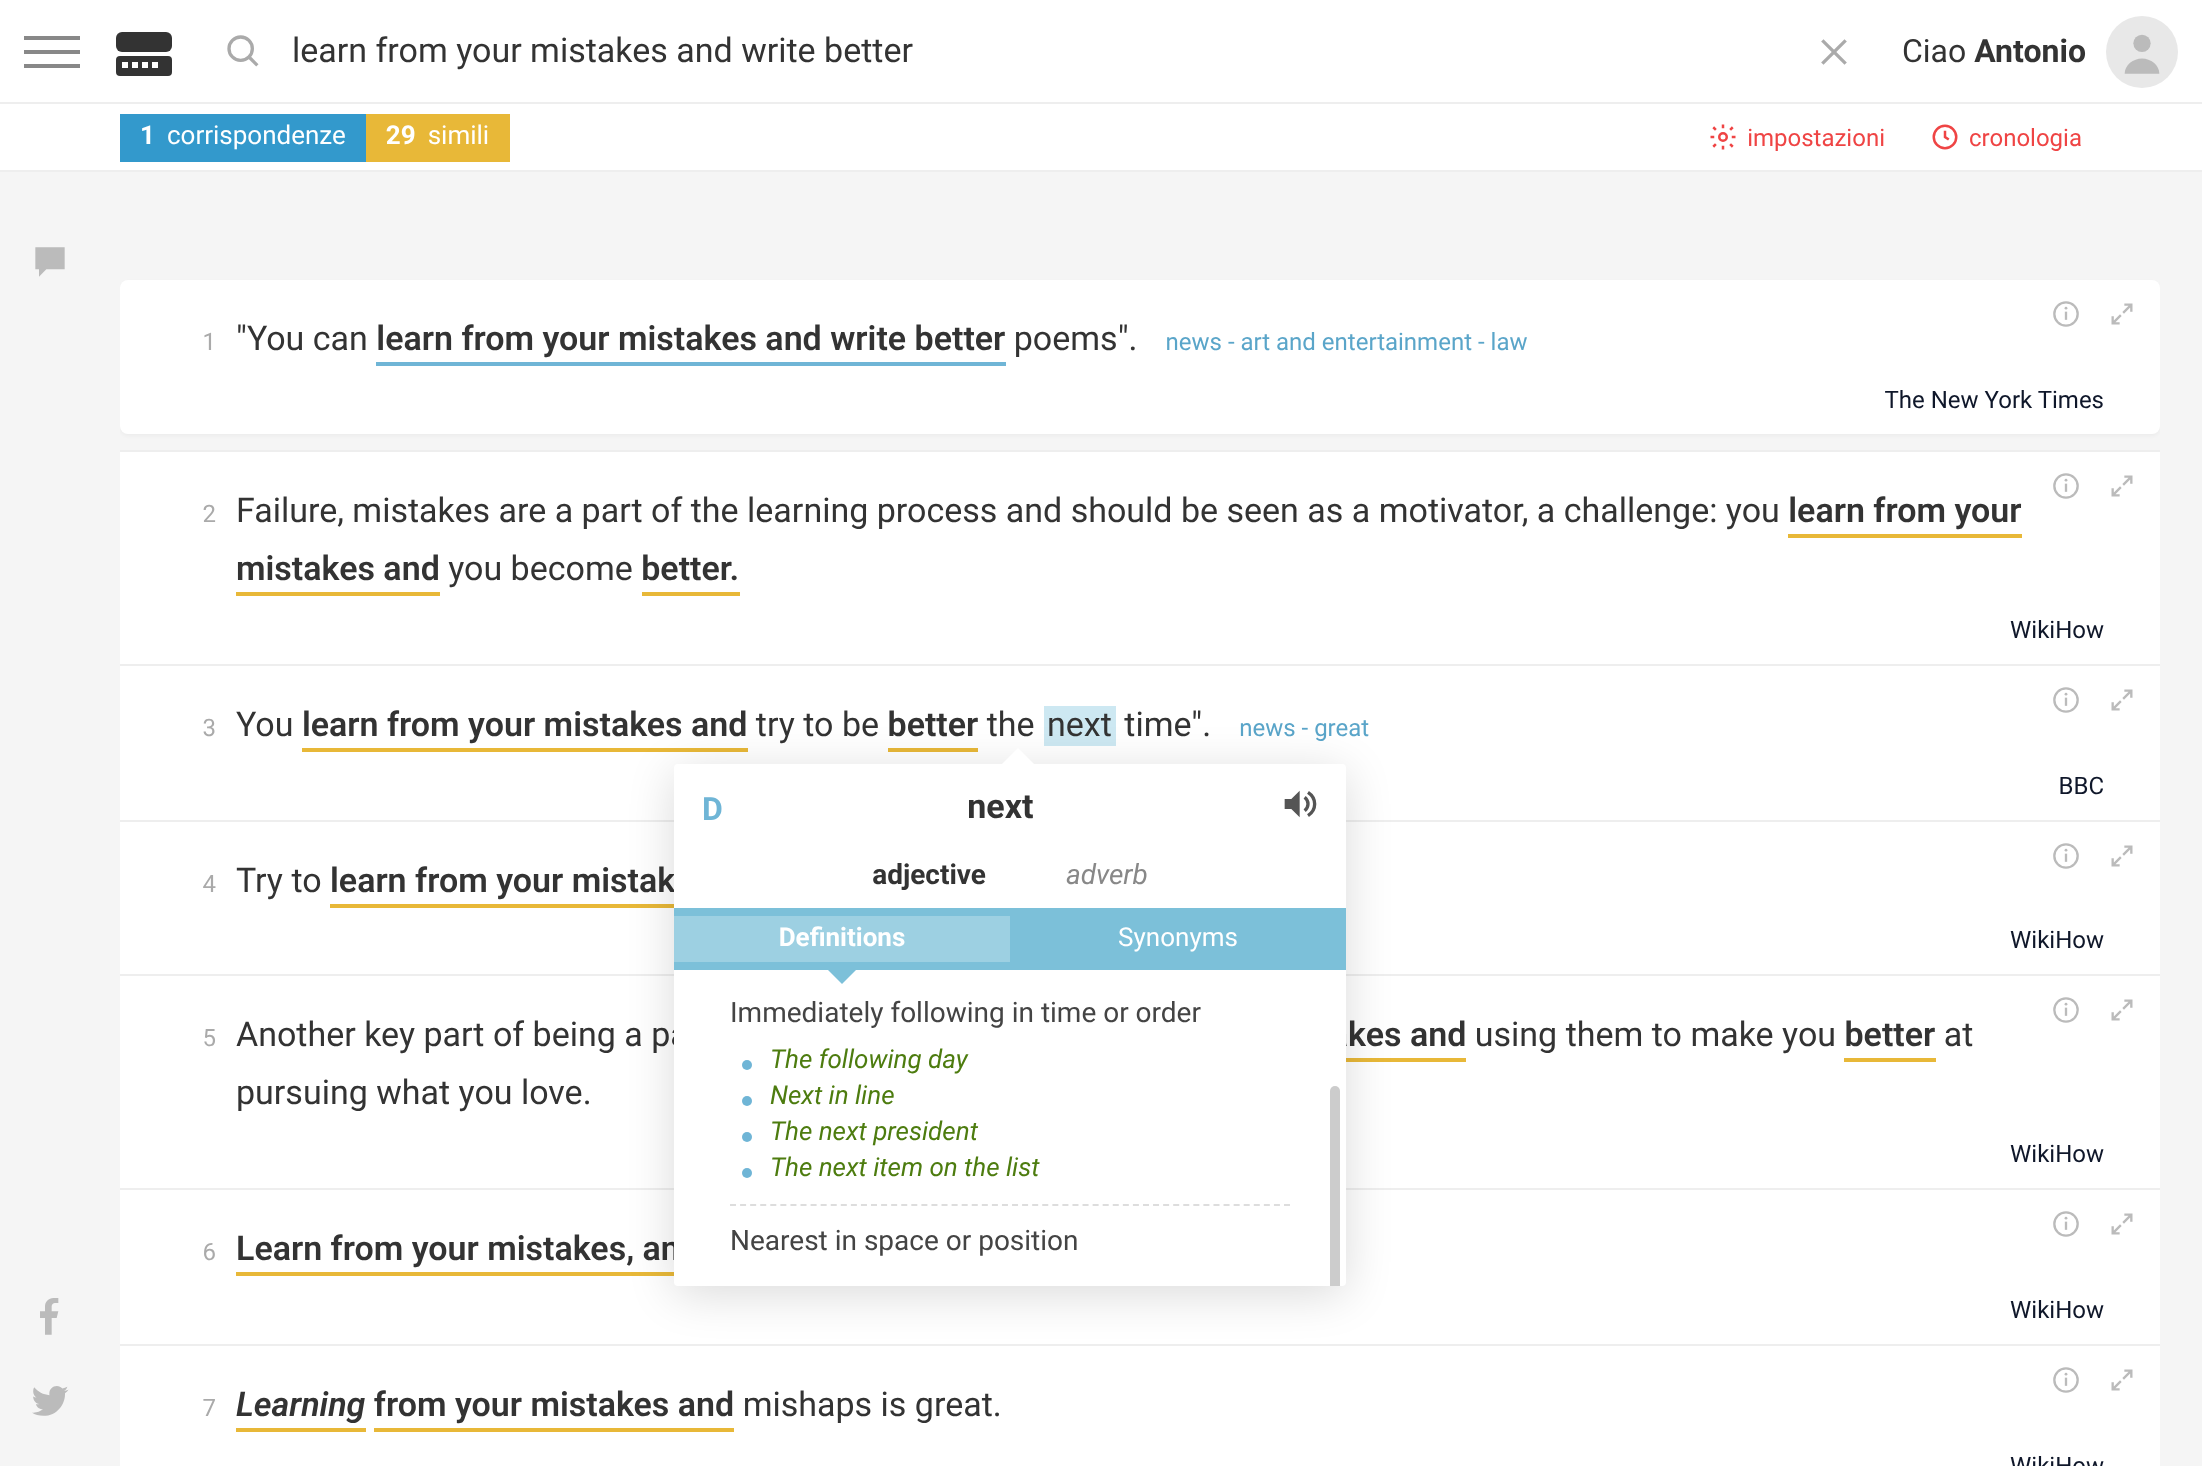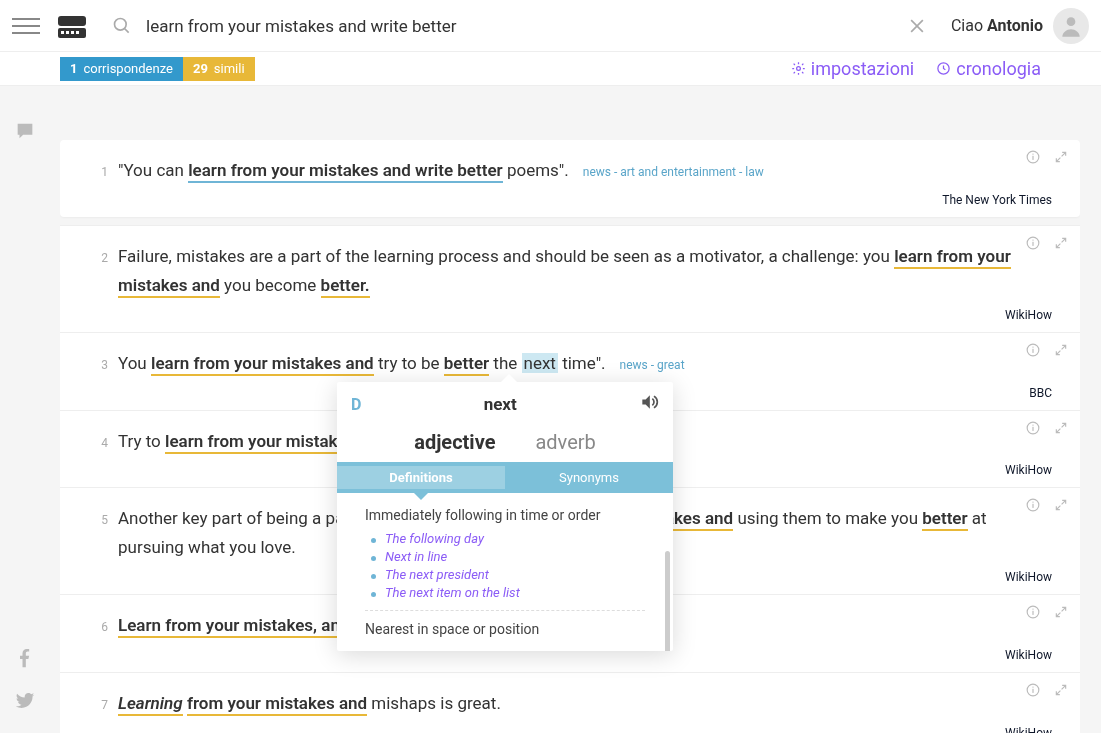--- a/index.html
+++ b/index.html
@@ -15,21 +15,21 @@
 .greet { font-size:16px; color:#333; margin-right:10px; }
 .greet b { font-weight:700; }
 .avatar { width:36px; height:36px; border-radius:50%; background:#e8e8e8; display:flex; align-items:center; justify-content:center; }
 
 .subbar { background:#fff; height:34px; display:flex; align-items:center; padding:0 60px 0 60px; border-bottom:1px solid #eee; }
 .badge { height:24px; display:inline-flex; align-items:center; font-size:13px; color:#fff; padding:0 10px; }
 .badge.blue { background:#3399cc; }
 .badge.yellow { background:#e8b838;align-items:center; }
 .badge .num { font-weight:700; margin-right:6px; }
 .sub-spacer { flex:1; }
-.sub-link { display:inline-flex; align-items:center; color:#8b5cf6; font-size:18px; margin-left:22px; cursor:pointer; }
+.sub-link { display:inline-flex; align-items:center; color:#ef4444; font-size:12px; margin-left:22px; cursor:pointer; }
 .sub-link svg { width:15px; height:15px; margin-right:5px; }
 
 .leftcol { position:absolute; left:0; top:86px; width:50px; height:647px; display:flex; flex-direction:column; align-items:center; padding-top:34px; }
 .leftcol .i { color:#bbb; margin-bottom:auto; cursor:pointer; }
 .leftcol .s { color:#bbb; margin-bottom:18px; cursor:pointer; }
 
 .main { position:absolute; left:60px; top:86px; width:1020px; height:647px; overflow:hidden; padding-top:54px; }
 
 .card { background:#fff; border-radius:4px; margin-bottom:8px; padding:16px 28px 10px 28px; position:relative; box-shadow:0 1px 2px rgba(0,0,0,0.04); }
 .card.separated { border-top:1px solid #eee; border-radius:0; margin-bottom:0; box-shadow:none; }
@@ -44,31 +44,31 @@
 .ul-blue { border-bottom:2px solid #6fb5d6; padding-bottom:1px; font-weight:600; }
 .ul-yel { border-bottom:2px solid #e8b838; padding-bottom:1px; font-weight:600; }
 .hl { background:#cde8f2; padding:0 2px; }
 
 .popup { position:absolute; left:337px; top:382px; width:336px; background:#fff; box-shadow:0 4px 24px rgba(0,0,0,0.15); border-radius:2px; z-index:10; }
 .popup .arrow { position:absolute; top:-8px; left:164px; width:0; height:0; border-left:8px solid transparent; border-right:8px solid transparent; border-bottom:8px solid #fff; }
 .popup .h { display:flex; align-items:center; padding:10px 14px; }
 .popup .D { color:#6fb5d6; font-weight:700; font-size:16px; }
 .popup .word { flex:1; text-align:center; font-weight:700; font-size:17px; color:#333; }
 .popup .spk { color:#555; }
-.popup .pos { display:flex; justify-content:center; gap:40px; padding:4px 0 8px; font-size:20px; }
+.popup .pos { display:flex; justify-content:center; gap:40px; padding:4px 0 8px; font-size:14px; }
 .popup .pos .act { font-weight:700; color:#333; }
-.popup .pos .ina { color:#888; }
+.popup .pos .ina { font-style:italic; color:#888; }
 .popup .tabs { display:flex; background:#7cc0d9; color:#fff; font-size:13px; }
 .popup .tabs .t { flex:1; text-align:center; padding:8px 0; cursor:pointer; position:relative; }
 .popup .tabs .t.active::before { content:""; position:absolute; top:4px; left:0; right:0; bottom:4px; background:rgba(255,255,255,0.25); }
 .popup .tabs .t.active { font-weight:700; }
 .popup .tabs .arr { position:absolute; bottom:-7px; left:50%; margin-left:-7px; width:0; height:0; border-left:7px solid transparent; border-right:7px solid transparent; border-top:7px solid #7cc0d9; }
 .popup .body { padding:14px 28px; max-height:200px; overflow-y:auto; }
 .popup .def { font-size:14px; color:#444; margin-bottom:8px; }
-.popup .ex { font-size:13px; font-style:italic; color:#8b5cf6; margin:3px 0 3px 20px; position:relative; }
+.popup .ex { font-size:13px; font-style:italic; color:#4d7c0f; margin:3px 0 3px 20px; position:relative; }
 .popup .ex::before { content:""; position:absolute; left:-14px; top:7px; width:5px; height:5px; border-radius:50%; background:#6fb5d6; }
 .popup .def2 { font-size:14px; color:#444; margin-top:10px; padding-top:10px; border-top:1px dashed #ddd; }
 .scrollbar-fake { position:absolute; right:3px; top:58px; width:5px; height:120px; background:#ccc; border-radius:3px; }
 </style>
 </head>
 <body>
 
 <div class="topbar">
   <div class="hamburger">
       <span></span>

